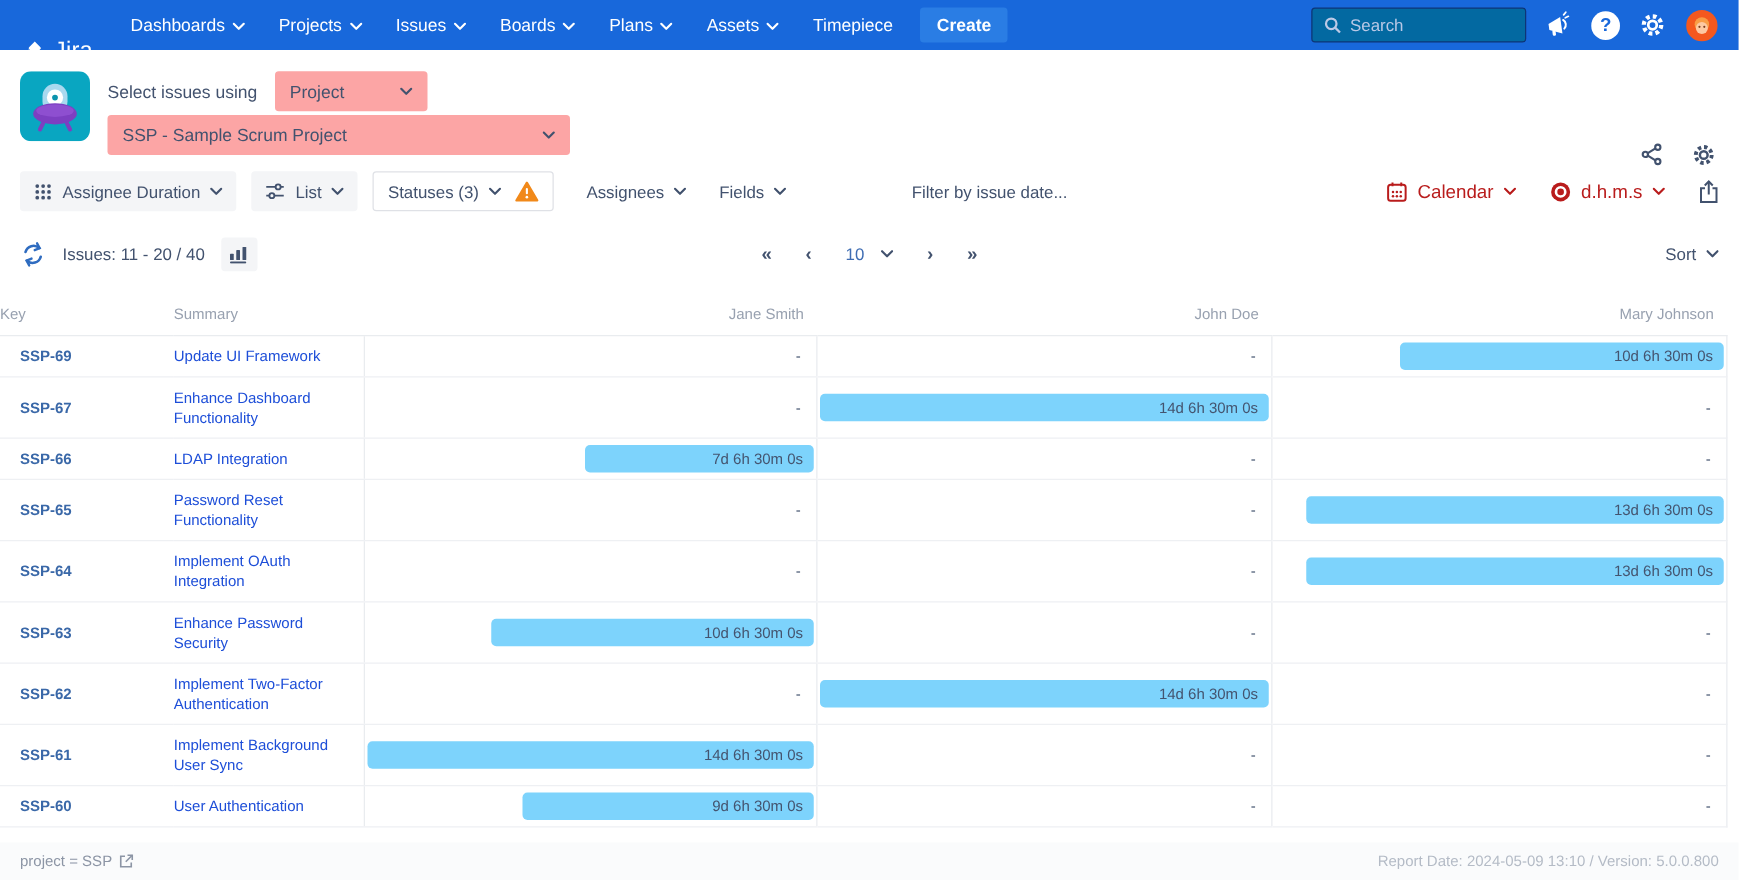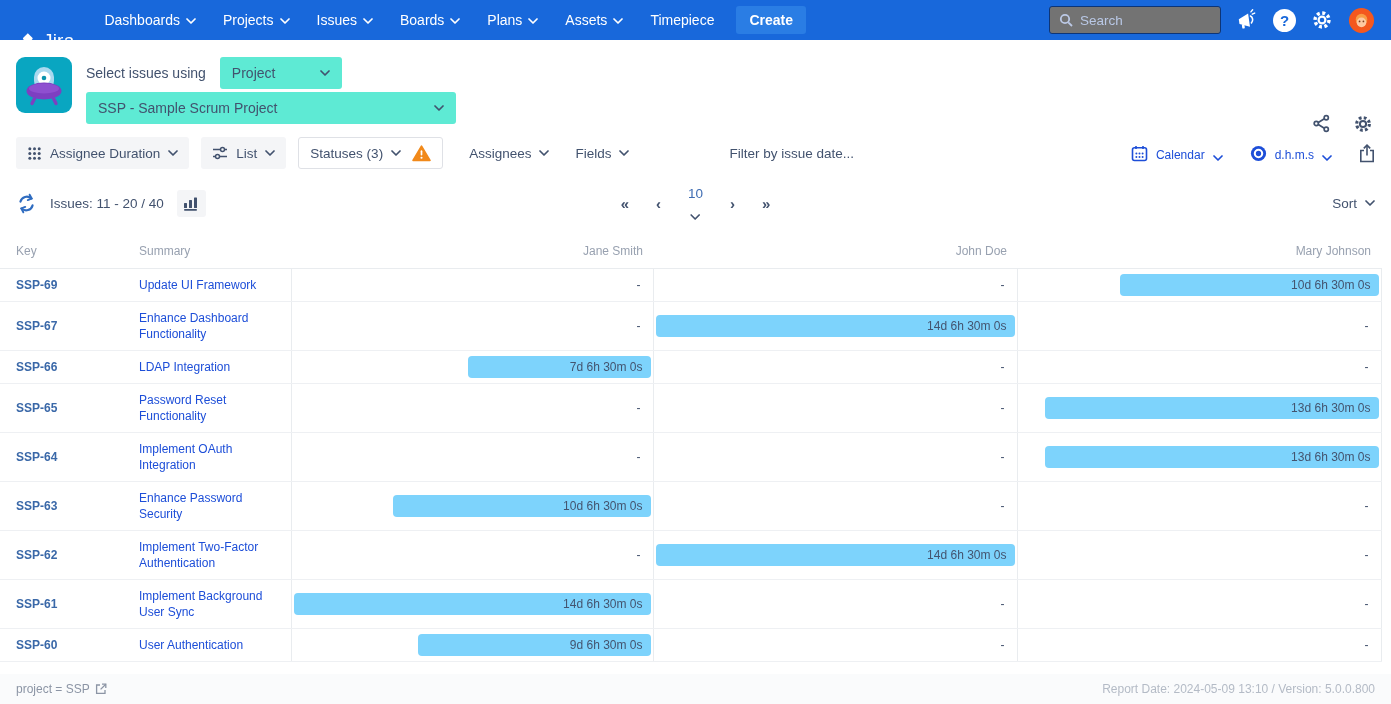--- a/index.html
+++ b/index.html
@@ -23,21 +23,21 @@
   .nav-menu { display: flex; align-items: center; gap: 27px; }
   .nav-item { display: flex; align-items: center; gap: 6px; font-size: 14px; cursor: pointer; white-space: nowrap; }
   .nav-item svg { margin-top: 2px; }
   .create-btn {
     margin-left: 22px; background: #2a7de4; color: #fff; border: none;
     font-family: inherit; font-size: 14px; font-weight: 600;
     padding: 6px 13px; border-radius: 3px; cursor: pointer;
   }
   .nav-right { margin-left: auto; display: flex; align-items: center; gap: 15px; }
   .search-box {
-    width: 172px; height: 28px; background: #737373; border: 1px solid #0d3577;
+    width: 172px; height: 28px; background: #0369a1; border: 1px solid #0d3577;
     border-radius: 3px; display: flex; align-items: center; padding: 0 9px; gap: 7px;
     color: #bcc9e6;
   }
   .search-box input {
     background: transparent; border: none; outline: none; color: #dbe4f5;
     font-family: inherit; font-size: 13.5px; width: 120px;
   }
   .search-box input::placeholder { color: #b9c8e6; }
   .help-badge {
     width: 23px; height: 23px; border-radius: 50%; background: #fff; color: #1868db;
@@ -46,21 +46,21 @@
   }
   .nav-icon { cursor: pointer; }
 
   
   .app-header { display: flex; padding: 17px 16px 6px; position: relative; }
   .app-icon { width: 56px; height: 56px; margin-right: 14px; flex: none; }
   .selector-col { display: flex; flex-direction: column; gap: 3px; }
   .selector-row { display: flex; align-items: center; gap: 14px; }
   .select-label { font-size: 14px; color: #42526e; }
   .dd {
-    background: #5eead4; border-radius: 3px; height: 32px; display: flex;
+    background: #fca5a5; border-radius: 3px; height: 32px; display: flex;
     align-items: center; justify-content: space-between; padding: 0 12px;
     font-size: 14px; color: #42526e; cursor: pointer;
   }
   .dd-small { width: 122px; }
   .dd-wide { width: 370px; }
   .header-actions { position: absolute; right: 18px; top: 74px; display: flex; gap: 22px; color: #42526e; }
   .header-actions > div { cursor: pointer; }
 
   
   .toolbar { display: flex; align-items: center; padding: 0 16px; margin-top: 6px; height: 34px; }
@@ -71,47 +71,47 @@
   }
   .tb-btn + .tb-btn { margin-left: 12px; }
   .tb-btn.outlined { background: #fff; border: 1px solid #dfe1e6; margin-left: 12px; }
   .tb-plain { display: inline-flex; align-items: center; gap: 8px; font-size: 13.5px; color: #42526e; cursor: pointer; margin-left: 26px; white-space: nowrap; }
   .date-filter {
     border: none; outline: none; background: transparent; font-family: inherit;
     font-size: 13.5px; color: #42526e; width: 210px; margin-left: 100px;
   }
   .date-filter::placeholder { color: #42526e; }
   .tb-right { margin-left: auto; display: flex; align-items: center; gap: 27px; }
-  .tb-icon-group { display: inline-flex; align-items: flex-end; gap: 8px; font-size: 12px; color: #1d4ed8; cursor: pointer; white-space: nowrap; }
+  .tb-icon-group { display: inline-flex; align-items: center; gap: 8px; font-size: 15px; color: #b91c1c; cursor: pointer; white-space: nowrap; }
 
   
   .pager-row { position: relative; display: flex; align-items: center; padding: 0 16px; height: 42px; margin-top: 12px; }
   .refresh { cursor: pointer; }
   .issues-label { margin-left: 13px; font-size: 13.5px; color: #42526e; }
   .chart-btn {
     margin-left: 13px; width: 29px; height: 27px; background: #f4f5f7; border-radius: 3px;
     display: flex; align-items: center; justify-content: center; cursor: pointer;
   }
   .pager-center {
     position: absolute; left: 50%; transform: translateX(-50%);
     display: flex; align-items: center; gap: 27px;
   }
   .pg-arrow { font-size: 15px; font-weight: 700; color: #42526e; cursor: pointer; line-height: 1; }
-  .pg-size { display: flex; align-items: center; gap: 13px; cursor: pointer; flex-direction: column; }
+  .pg-size { display: flex; align-items: center; gap: 13px; cursor: pointer; }
   .pg-size-val { font-size: 13.5px; color: #3f6db3; }
   .sort-dd { margin-left: auto; display: flex; align-items: center; gap: 8px; font-size: 13.5px; color: #42526e; cursor: pointer; }
 
   
   .grid-wrap { margin-top: 6px; }
   table { border-collapse: collapse; table-layout: fixed; width: 1381px; }
   th {
     font-weight: 400; font-size: 12px; color: #98a1b0; text-align: left;
     padding: 14px 0 10px;
   }
-  th.first { padding-left: 16px; }
+  th.first { }
   th.num { text-align: right; padding-right: 10px; }
   tbody td { border-bottom: 1px solid #eef0f3; font-size: 12px; vertical-align: middle; }
   tbody tr:first-child td { border-top: 1px solid #e9ecef; }
   td.key { padding-left: 16px; color: #3a68a8; font-weight: 700; }
   td.key span { cursor: pointer; }
   td.summary { color: #1d4ed8; line-height: 16px; padding: 8px 8px 8px 0; }
   td.dur { border-left: 1px solid #e9ecef; padding: 5px 2px; }
   td.dur.last { border-right: 1px solid #e9ecef; }
   .dash { display: block; text-align: right; padding-right: 10px; color: #42526e; }
   .bar {

